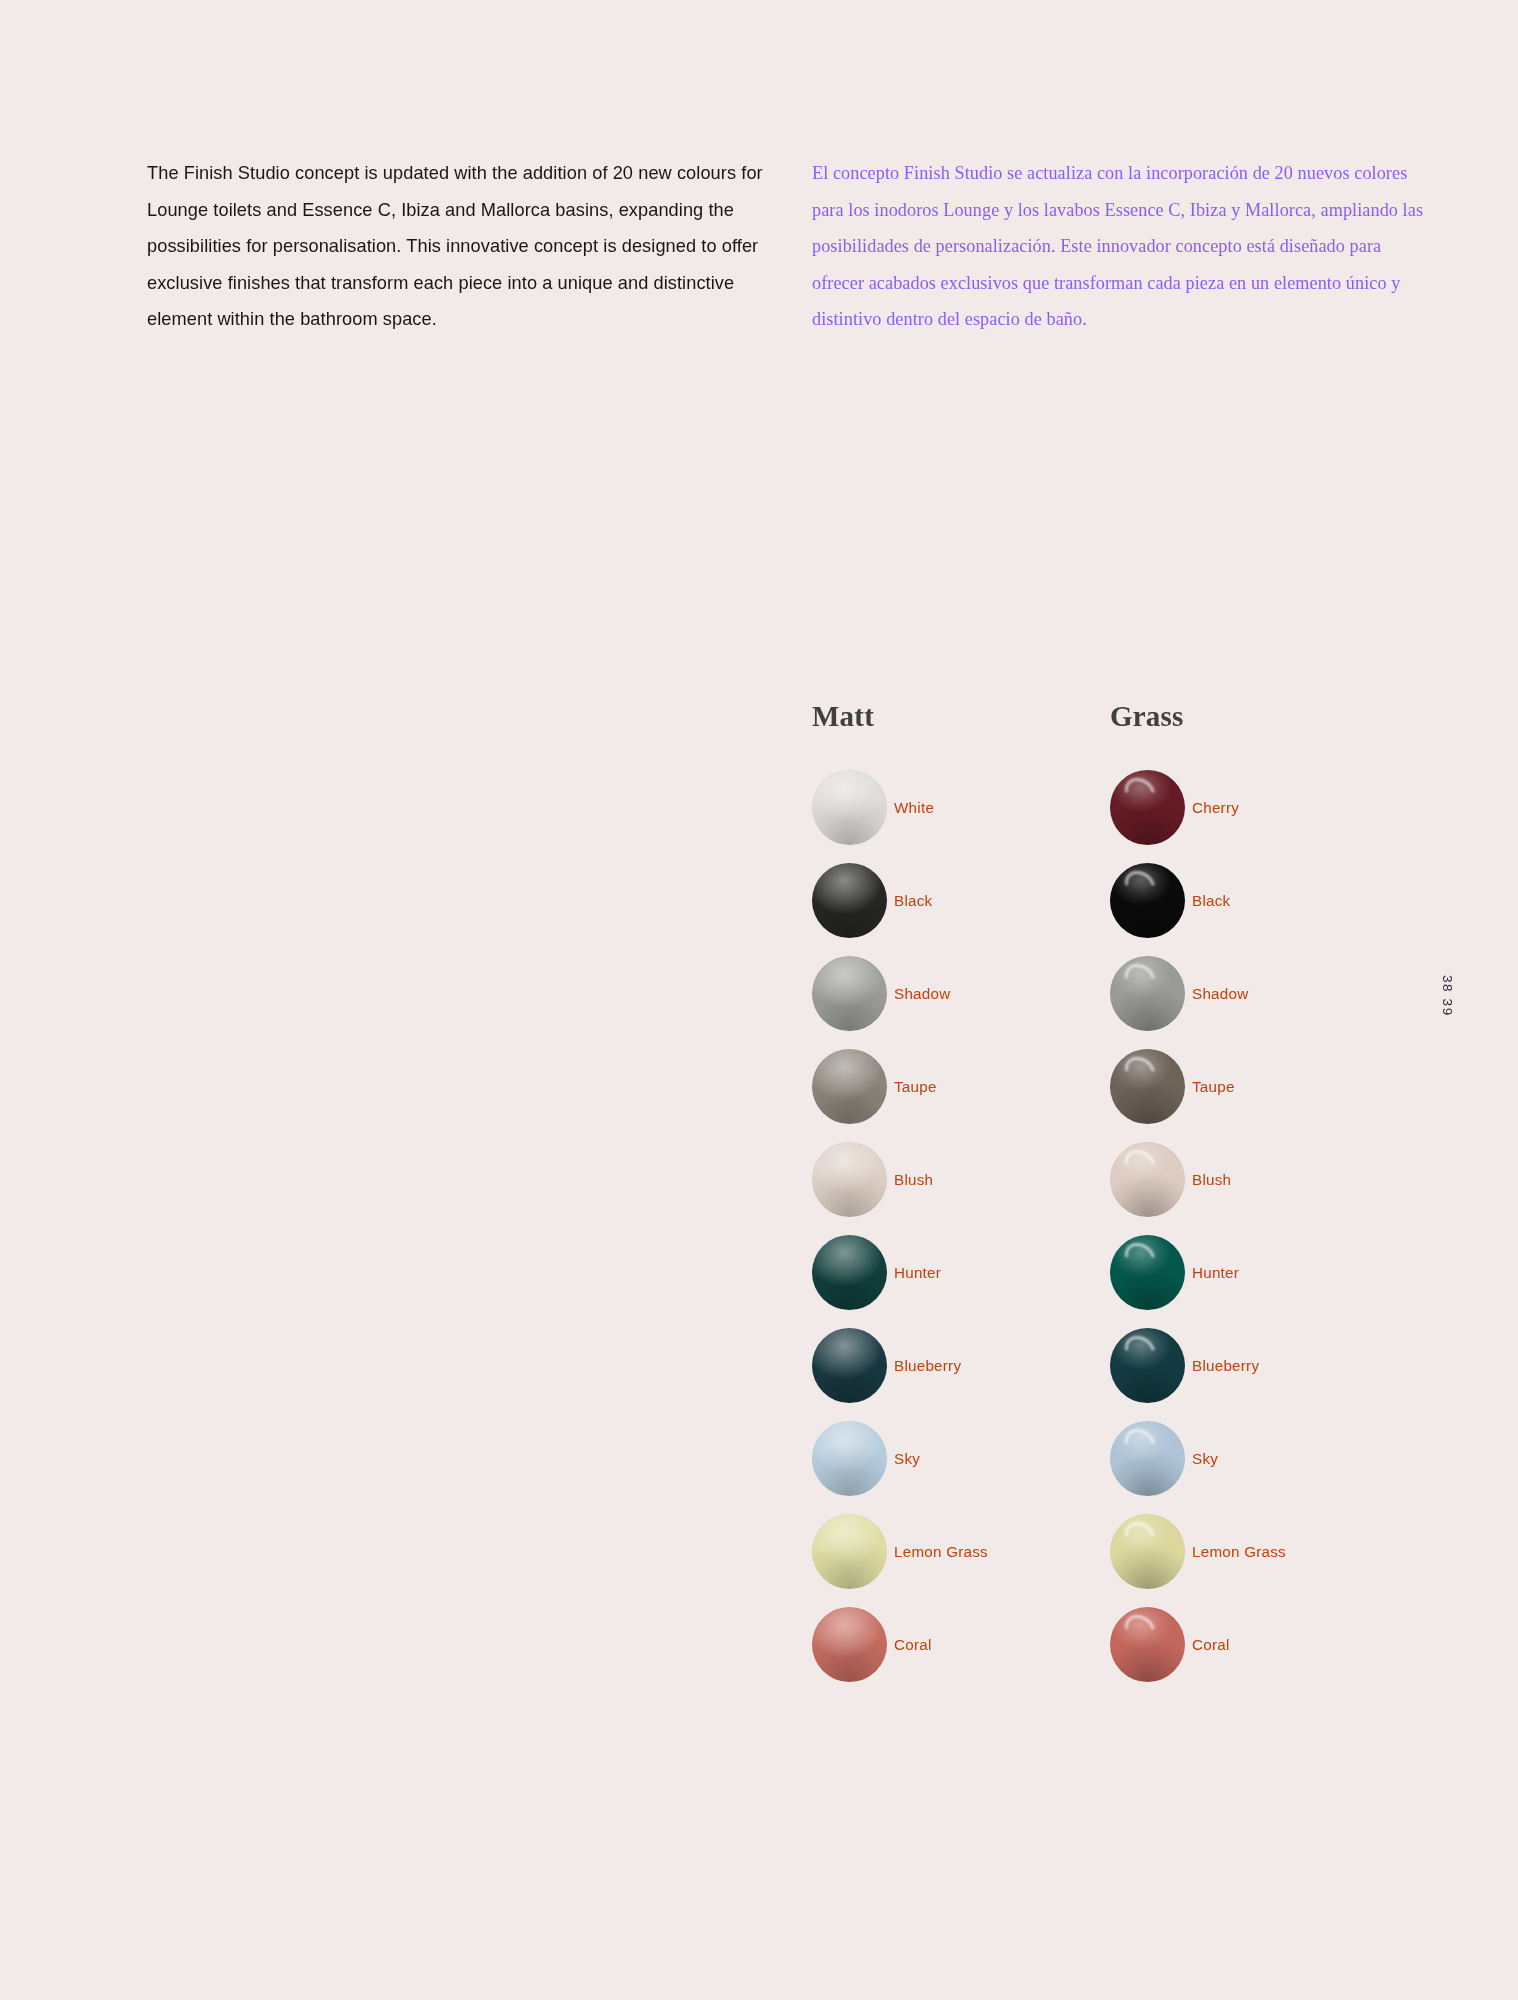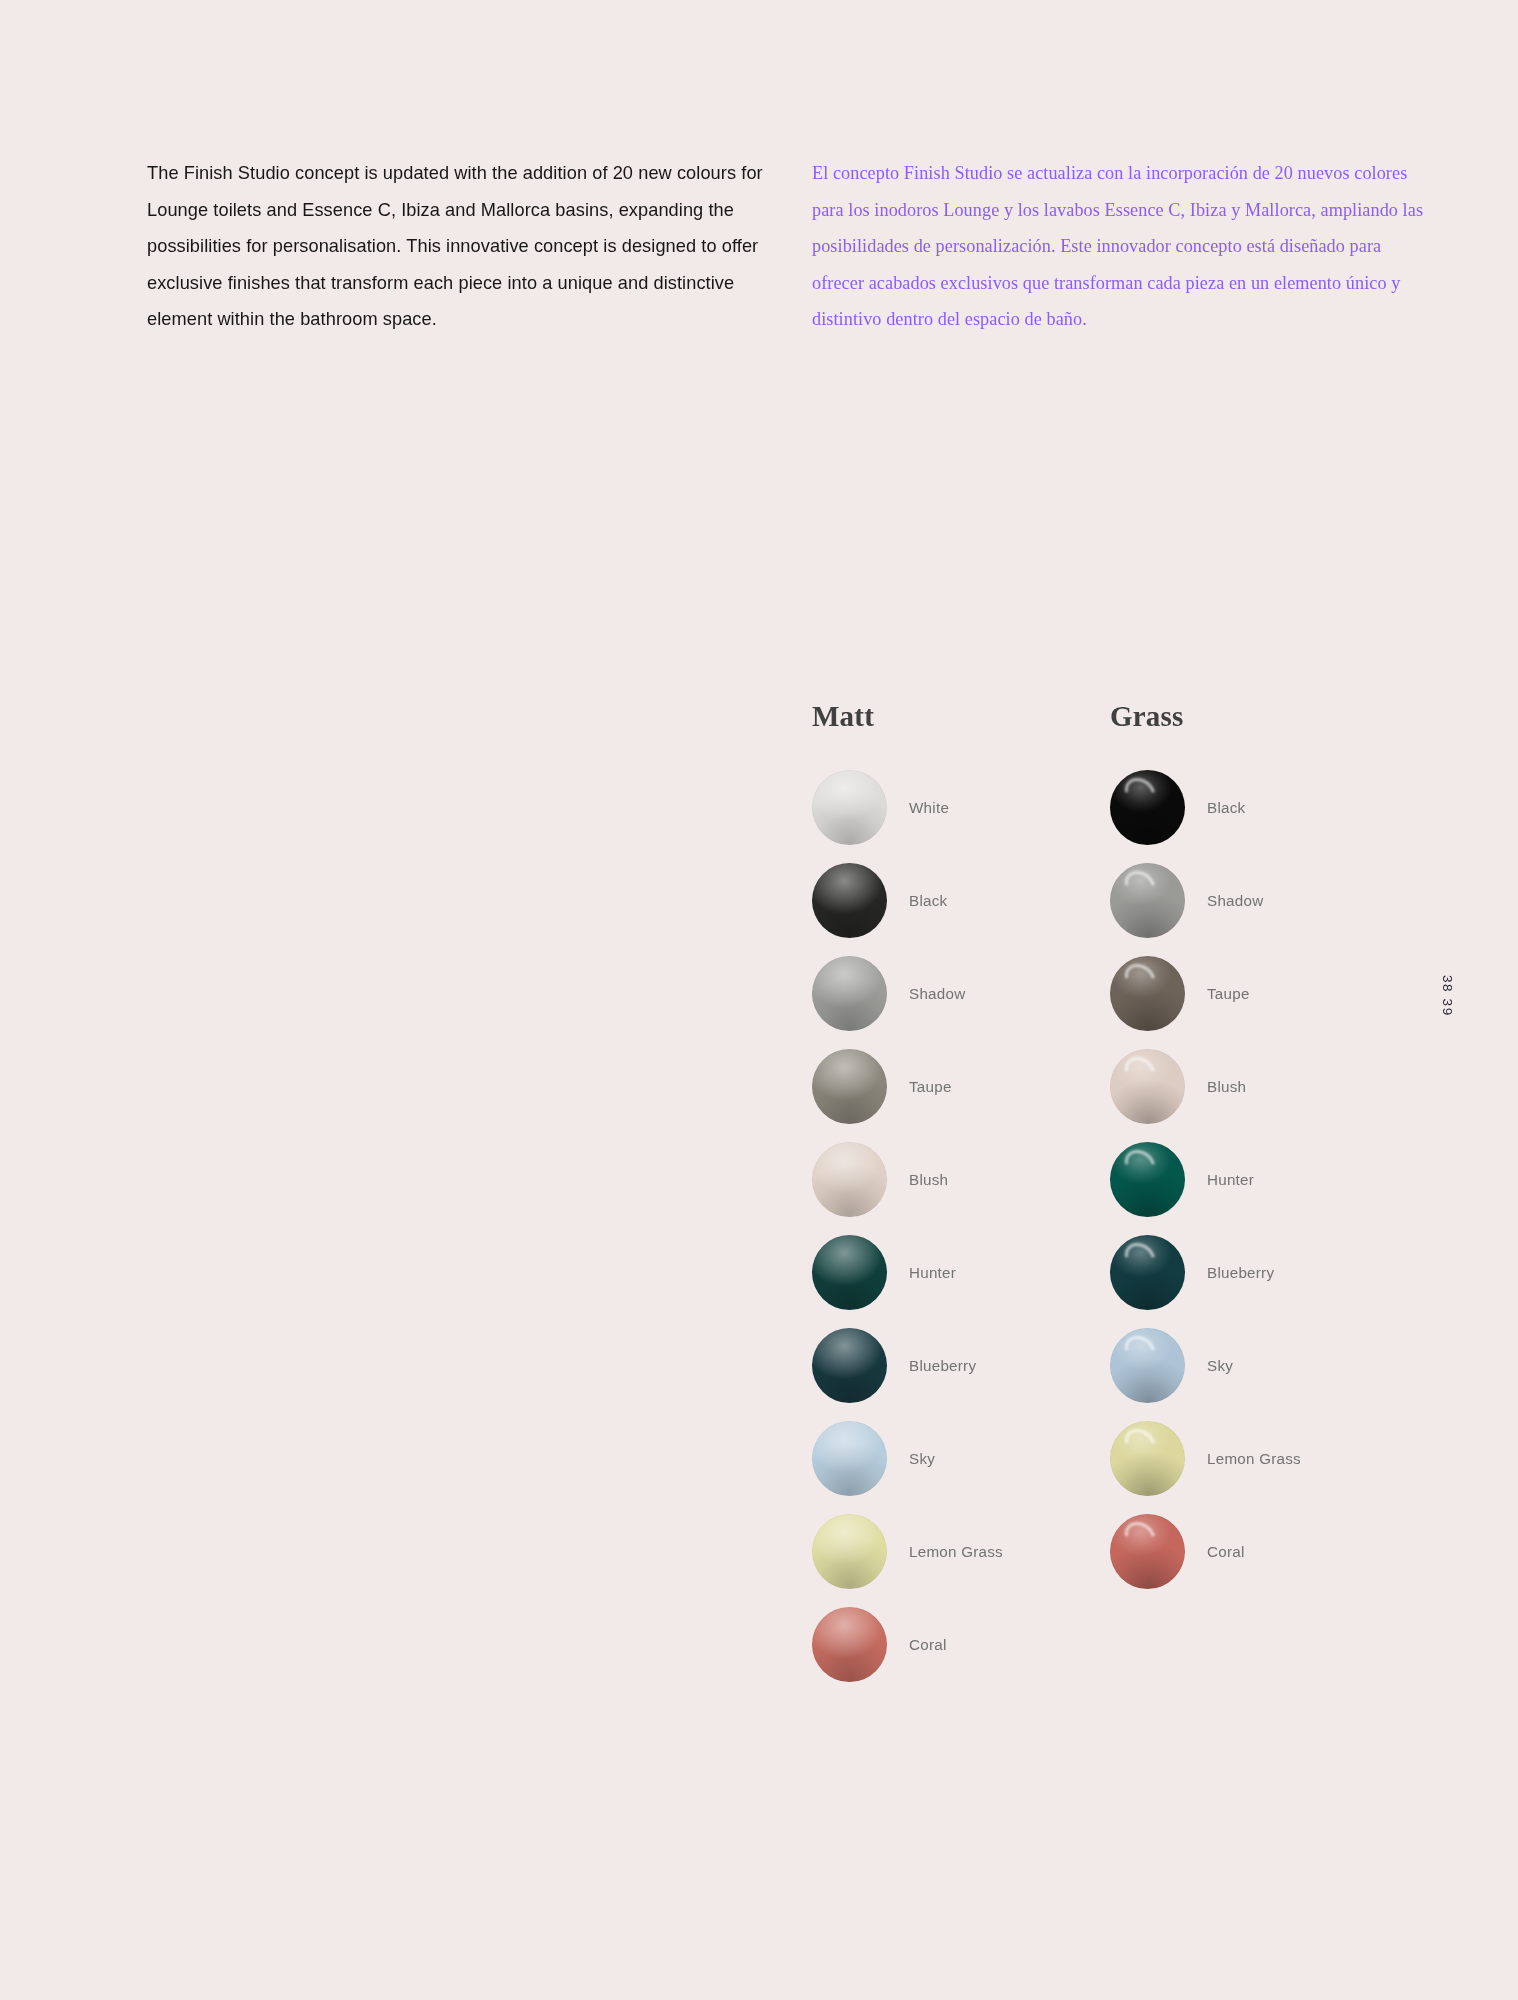--- a/index.html
+++ b/index.html
@@ -112,23 +112,23 @@
     height: 27%;
     border-radius: 50%;
     border: 3.2px solid rgba(255,255,255,0.62);
     border-right-color: transparent;
     border-bottom-color: transparent;
     transform: rotate(36deg);
     filter: blur(1.1px);
   }
 
   .swatch-label {
-    margin-left: 22px;
+    margin-left: 7px;
     font-size: 15.2px;
-    color: #737373;
+    color: #c2410c;
     letter-spacing: 0.25px;
     white-space: nowrap;
   }
 
   
   #folio {
     position: absolute;
     left: 1455px;
     top: 975px;
     font-size: 13.5px;
@@ -216,20 +216,26 @@
           <div class="swatch-label">Coral</div>
         </div>
       </div>
   </div>
 
   <div class="swatch-col glossy" id="col-glossy">
     <div class="swatch-heading">Grass</div>
     <div id="glossy-rows">
         <div class="swatch-row">
           <div class="dot-wrap">
+            <div class="dot" style="--c: #661b25;"></div>
+          </div>
+          <div class="swatch-label">Cherry</div>
+        </div>
+        <div class="swatch-row">
+          <div class="dot-wrap">
             <div class="dot" style="--c: #0a0a0a;"></div>
           </div>
           <div class="swatch-label">Black</div>
         </div>
         <div class="swatch-row">
           <div class="dot-wrap">
             <div class="dot" style="--c: #9a9a97;"></div>
           </div>
           <div class="swatch-label">Shadow</div>
         </div>

